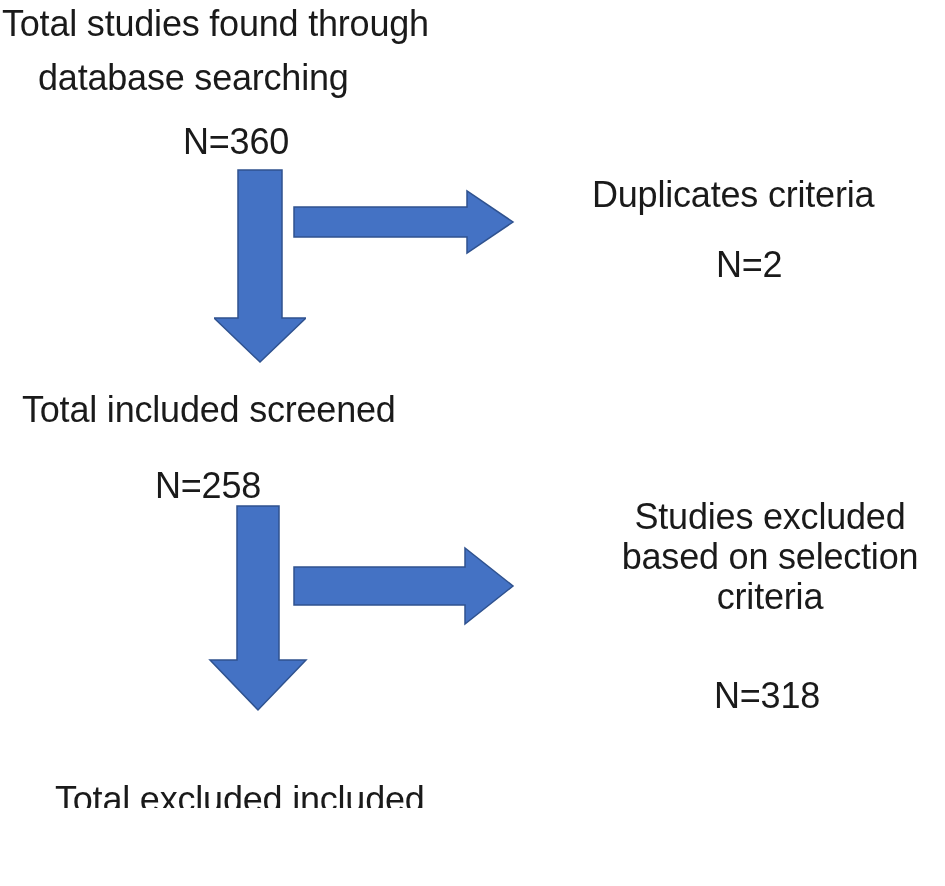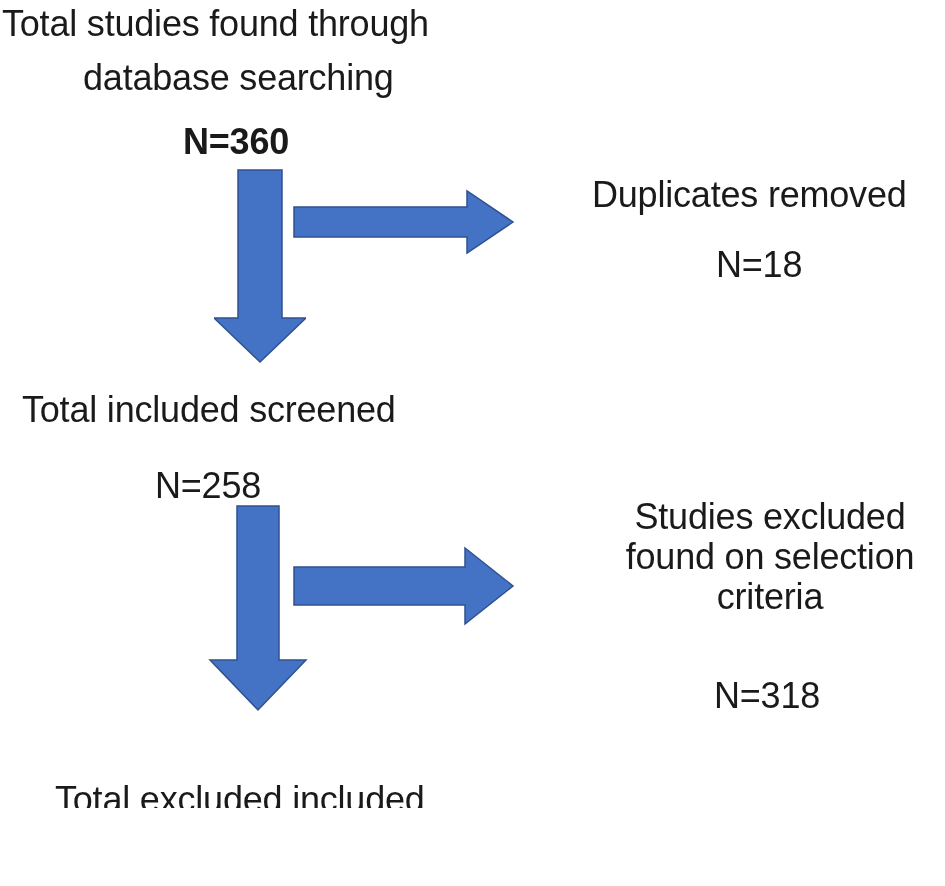--- a/index.html
+++ b/index.html
@@ -24,22 +24,22 @@
     white-space: nowrap;
     letter-spacing: -0.2px;
   }
   .tx.block {
     white-space: normal;
     text-align: center;
   }
 
   
   #t-found-l1   { left: 2px;   top: 4px;   }
-  #t-found-l2   { left: 38px;  top: 58px; margin-left: 45px;  }
-  #t-found-n    { left: 183px; top: 122px; font-weight: bold; }
+  #t-found-l2   { left: 38px;  top: 58px;  }
+  #t-found-n    { left: 183px; top: 122px; }
 
   #t-screen-l1  { left: 22px;  top: 390px; }
   #t-screen-n   { left: 155px; top: 466px; }
 
   #t-incl-l1    { left: 55px;  top: 780px; }
   #t-incl-n     { left: 208px; top: 844px; }
 
   
   #t-dup-l1     { left: 592px; top: 175px; }
   #t-dup-n      { left: 716px; top: 245px; }
@@ -72,41 +72,41 @@
       <polygon points="12,2 56,2 56,150 80,150 34,194 -12,150 12,150" transform="translate(12,0)" fill="#4472C4" stroke="#2F528F" stroke-width="1.5" stroke-linejoin="miter"></polygon>
     </svg>
   </div>
 
   <div class="arrow" id="arrow-right-1">
     <svg width="228" height="68" viewBox="0 0 228 68">
       <polygon points="2,18 175,18 175,2 221,33 175,64 175,48 2,48" fill="#4472C4" stroke="#2F528F" stroke-width="1.5" stroke-linejoin="miter"></polygon>
     </svg>
   </div>
 
-  <div class="tx" id="t-dup-l1">Duplicates removed</div>
+  <div class="tx" id="t-dup-l1">Duplicates criteria</div>
 
-  <div class="tx" id="t-dup-n">N=18</div>
+  <div class="tx" id="t-dup-n">N=2</div>
 
   <div class="tx" id="t-screen-l1">Total included screened</div>
 
   <div class="tx" id="t-screen-n">N=258</div>
 
   <div class="arrow" id="arrow-down-2">
     <svg width="110" height="210" viewBox="0 0 110 210">
       <polygon points="13,2 55,2 55,156 82,156 34,206 -14,156 13,156" transform="translate(20,0)" fill="#4472C4" stroke="#2F528F" stroke-width="1.5" stroke-linejoin="miter"></polygon>
     </svg>
   </div>
 
   <div class="arrow" id="arrow-right-2">
     <svg width="230" height="84" viewBox="0 0 230 84">
       <polygon points="2,21 173,21 173,2 221,40 173,78 173,59 2,59" fill="#4472C4" stroke="#2F528F" stroke-width="1.5" stroke-linejoin="miter"></polygon>
     </svg>
   </div>
 
-  <div class="tx block" id="t-exc-block">Studies excluded found on selection criteria</div>
+  <div class="tx block" id="t-exc-block">Studies excluded based on selection criteria</div>
 
   <div class="tx" id="t-exc-n">N=318</div>
 
   <div class="tx" id="t-incl-l1">Total excluded included</div>
 
   <div class="tx" id="t-incl-n">N=27</div>
 
 </div>
 
 </body></html>

